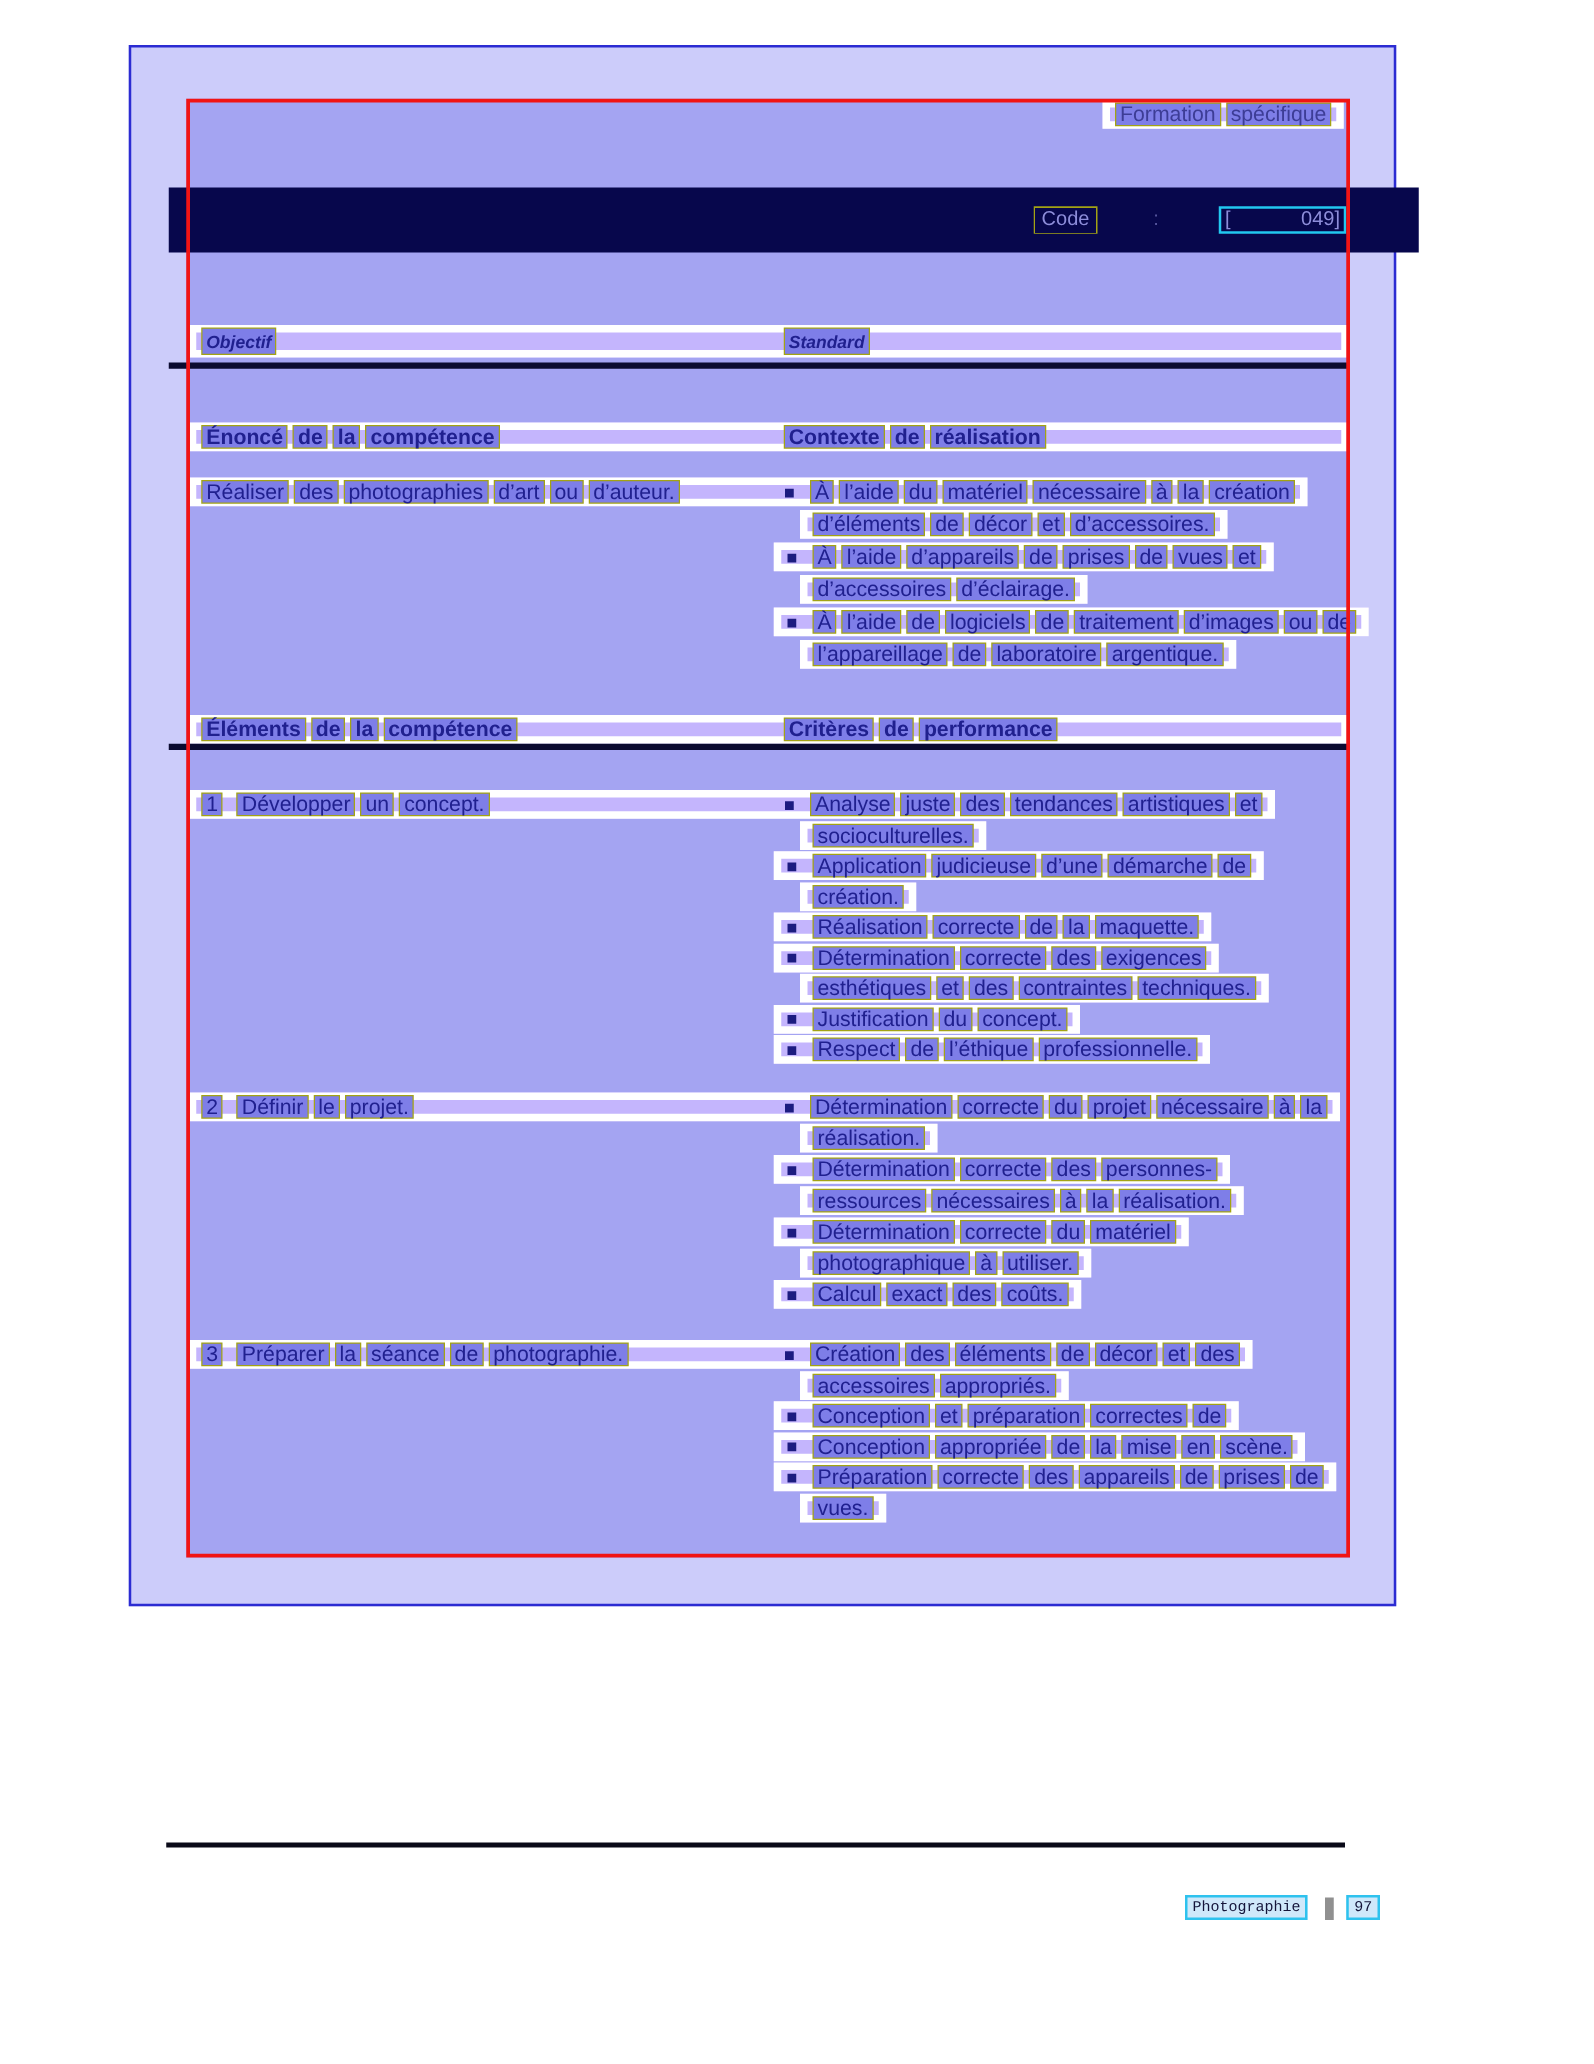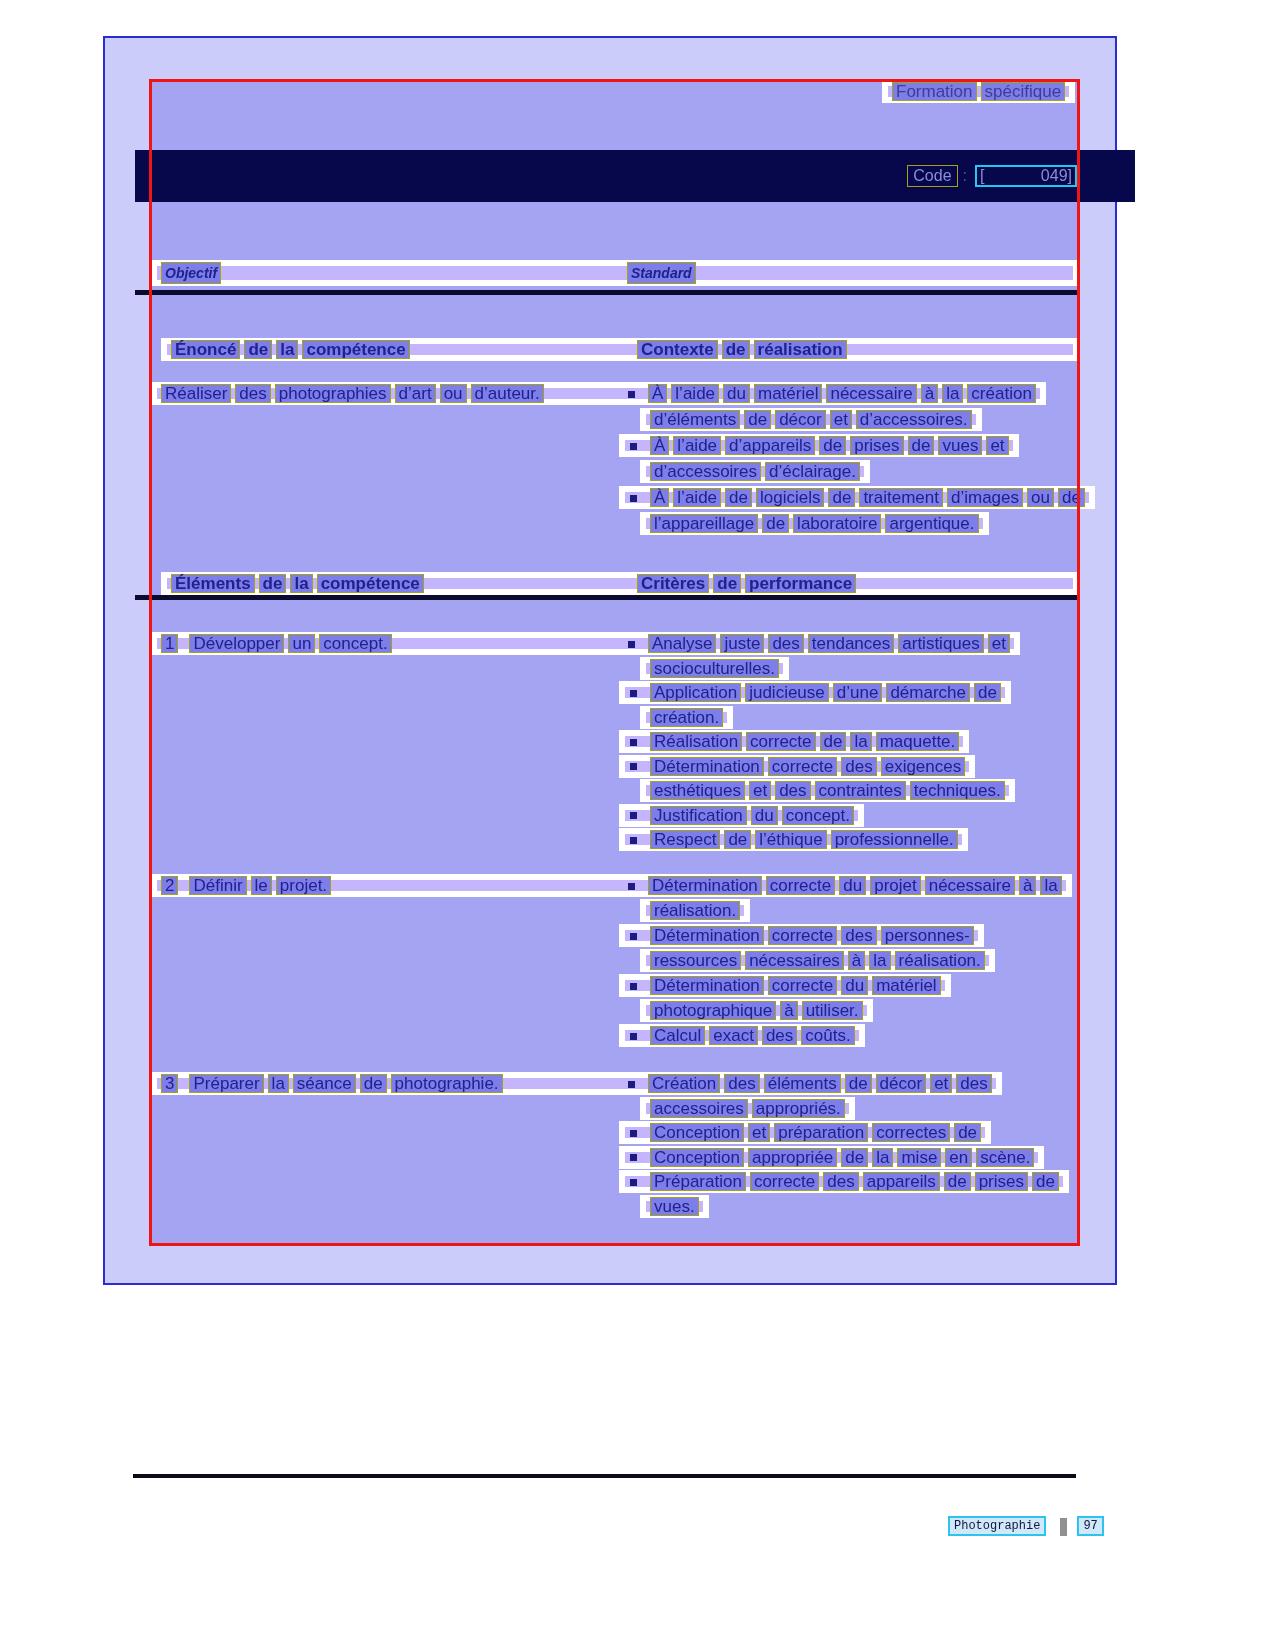--- a/index.html
+++ b/index.html
@@ -13,33 +13,33 @@
         height:23px;box-sizing:border-box;padding:0 2px;white-space:nowrap;}
   .w{display:inline-block;background:#7e7ee8;box-shadow:0 0 0 1px #a3a314;
      padding:0 3px;margin:0 3px;line-height:17px;}
   .words{display:inline-flex;align-items:center;}
   .formation{position:absolute;top:1px;left:733px;color:#3d3d96;}
   
   .cols-header{position:absolute;left:2px;right:1px;top:181px;height:26px;display:flex;align-items:center;}
   .cols-header .w{font-weight:bold;font-style:italic;font-size:14px;line-height:20px;}
   .hdr-cell{display:inline-flex;align-items:center;}
   .hdr-cell.right-col{position:absolute;left:468px;top:0;height:100%;}
-  .sec-hdr{position:absolute;left:12px;right:1px;display:flex;align-items:center;height:23px;}
+  .sec-hdr{position:absolute;left:2px;right:1px;display:flex;align-items:center;height:23px;}
   .sec-hdr .w{font-weight:bold;}
   .grp{position:absolute;left:2px;right:1px;}
   .trow{overflow:visible;}
   .left-cell{flex:0 0 466px;display:inline-flex;align-items:center;}
   .num{margin-right:10px;}
   .bullet{width:7px;height:7px;background:#1c1c80;margin:1px 11px 0 3px;flex:none;}
   .brow{margin-left:468px;}
   .crow{margin-left:489px;justify-content:center;}
   
   .navy{position:absolute;left:30px;top:112px;width:1000px;height:52px;background:#07074c;z-index:2;
         display:flex;align-items:center;justify-content:flex-end;padding-right:58px;
-        box-sizing:border-box;font-size:16px;}
+        box-sizing:border-box;font-size:16px;gap:40px;}
   .code-label{box-shadow:0 0 0 1px #a3a314;color:#8d8dd9;padding:1px 5px;}
   .code-colon{color:#55559d;margin:0 4px 0 6px;}
   .code-box{border:2px solid #22c8f0;width:102px;height:22px;display:inline-flex;
             justify-content:space-between;align-items:center;color:#8d8dd9;
             padding:0 3px;margin-left:4px;box-sizing:border-box;}
   .rule{position:absolute;left:30px;width:943px;height:5px;background:#0b0b30;z-index:3;}
   .r1{top:252px}.r2{top:557px}
   .red-frame{position:absolute;left:44px;top:41px;width:931px;height:1167px;
              border:3px solid #f11414;box-sizing:border-box;z-index:4;pointer-events:none;}
   

